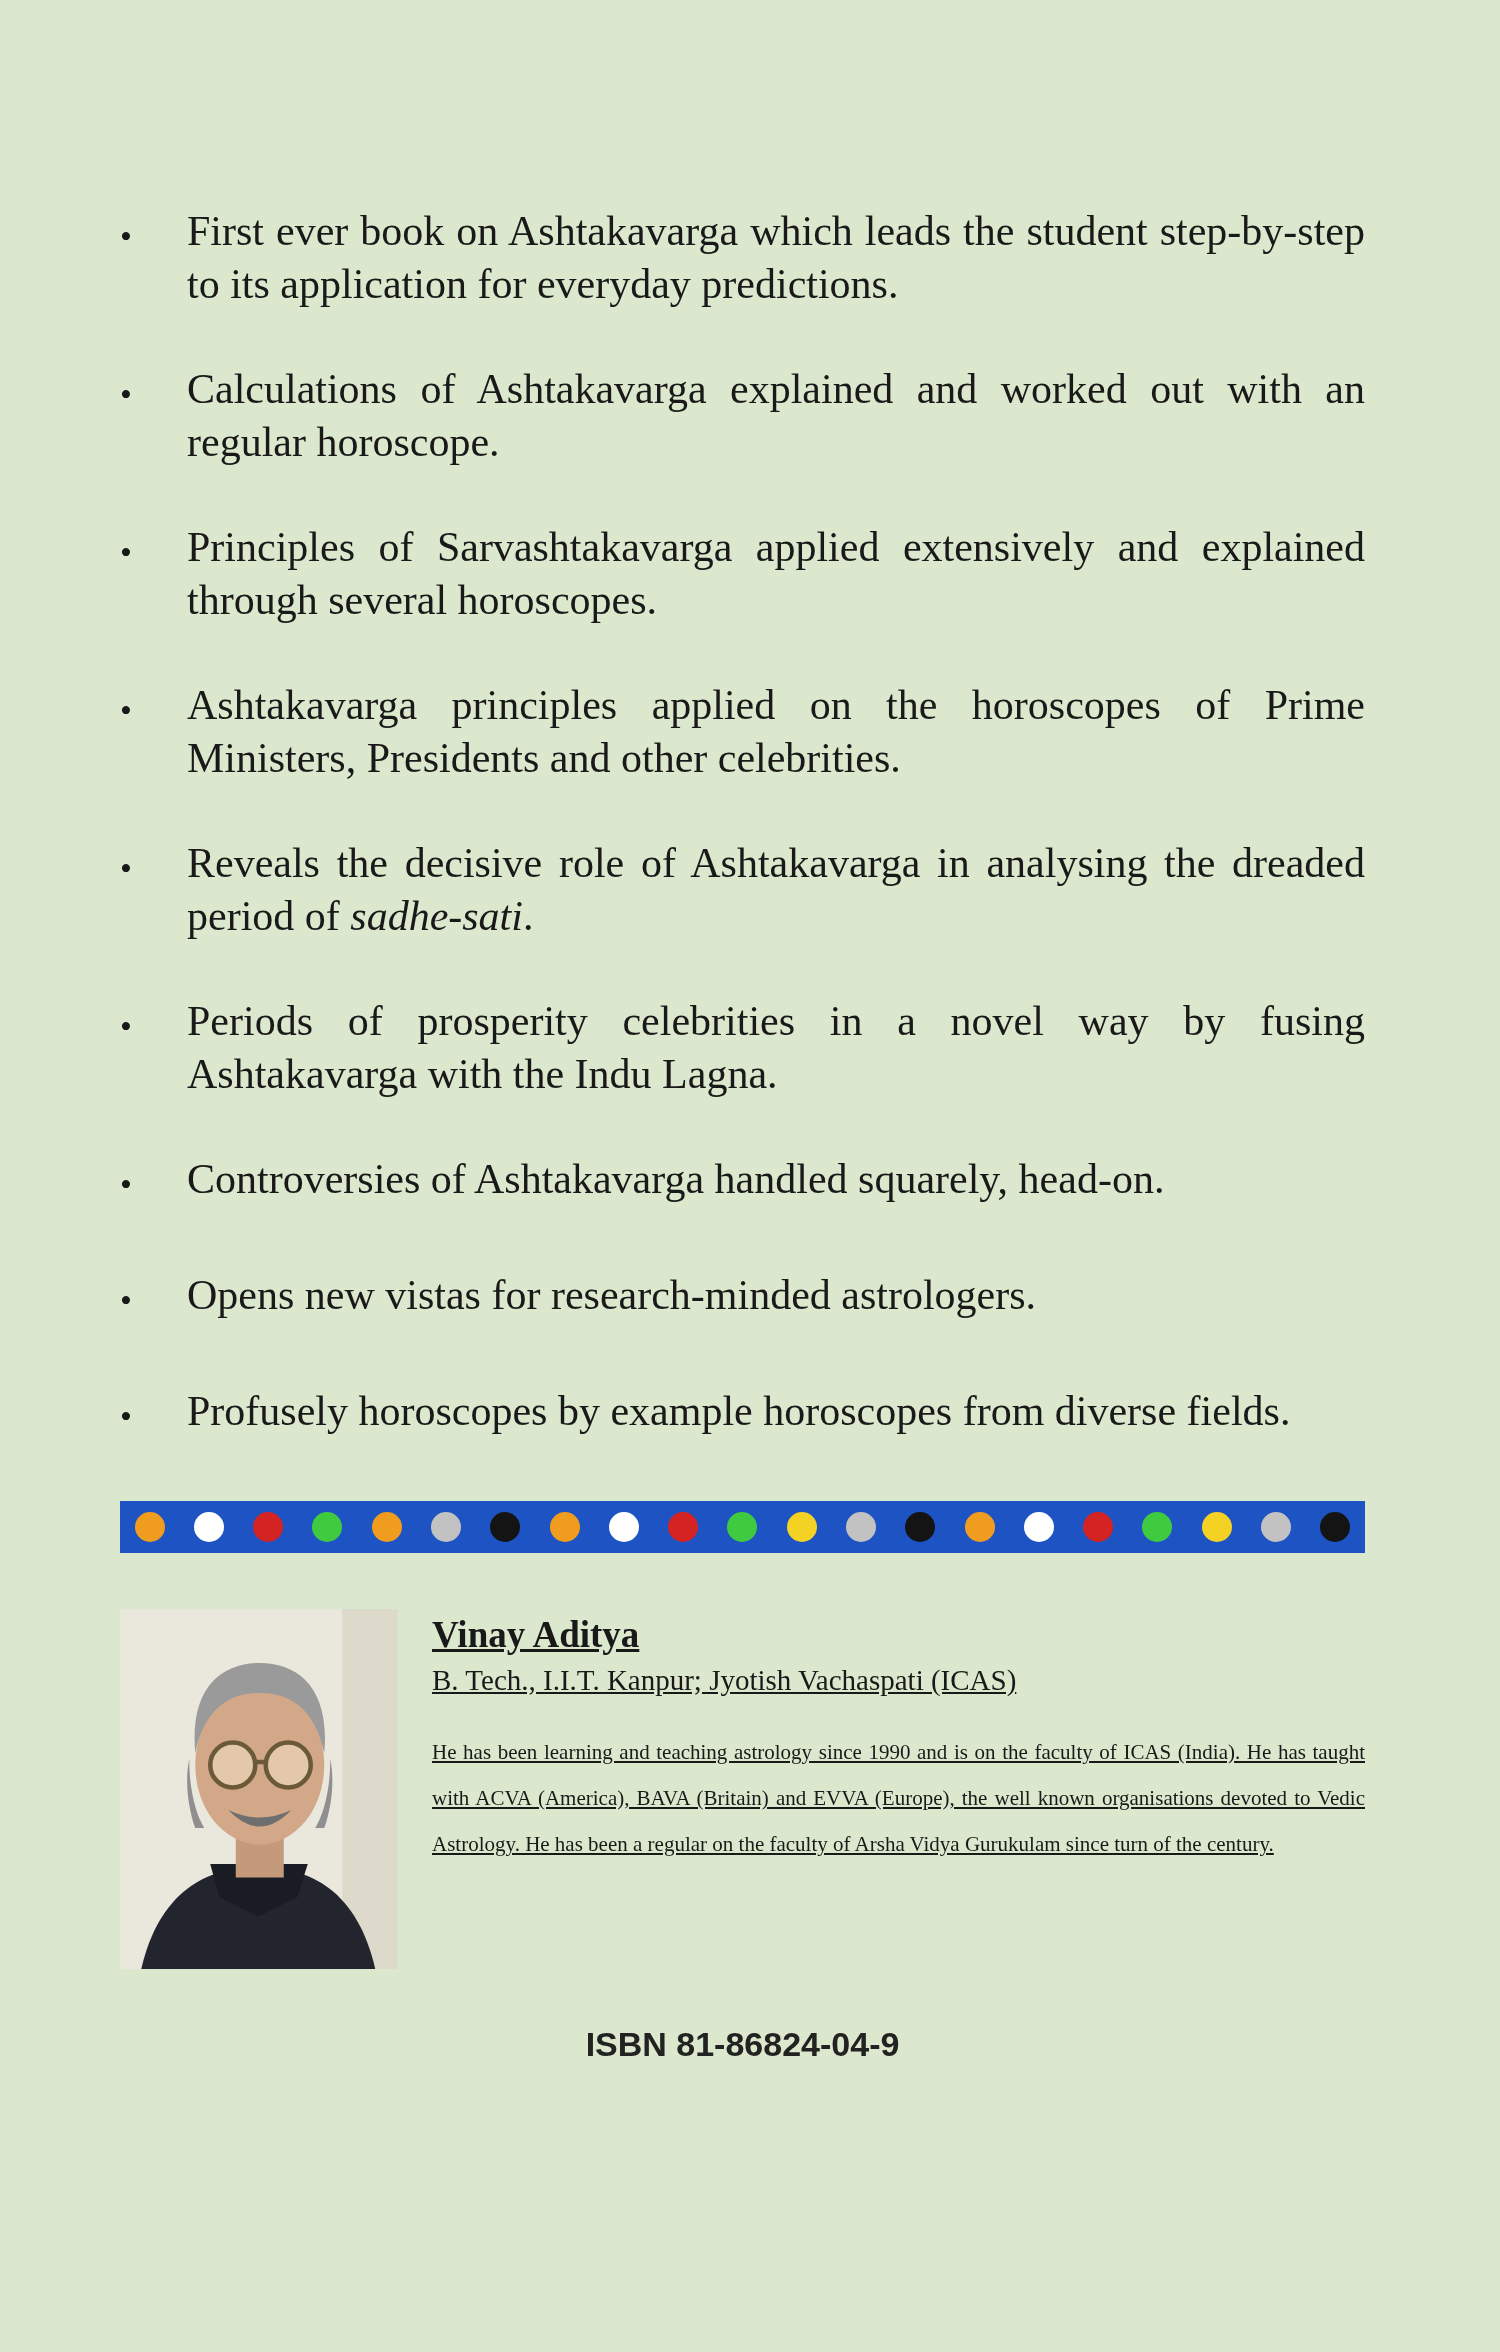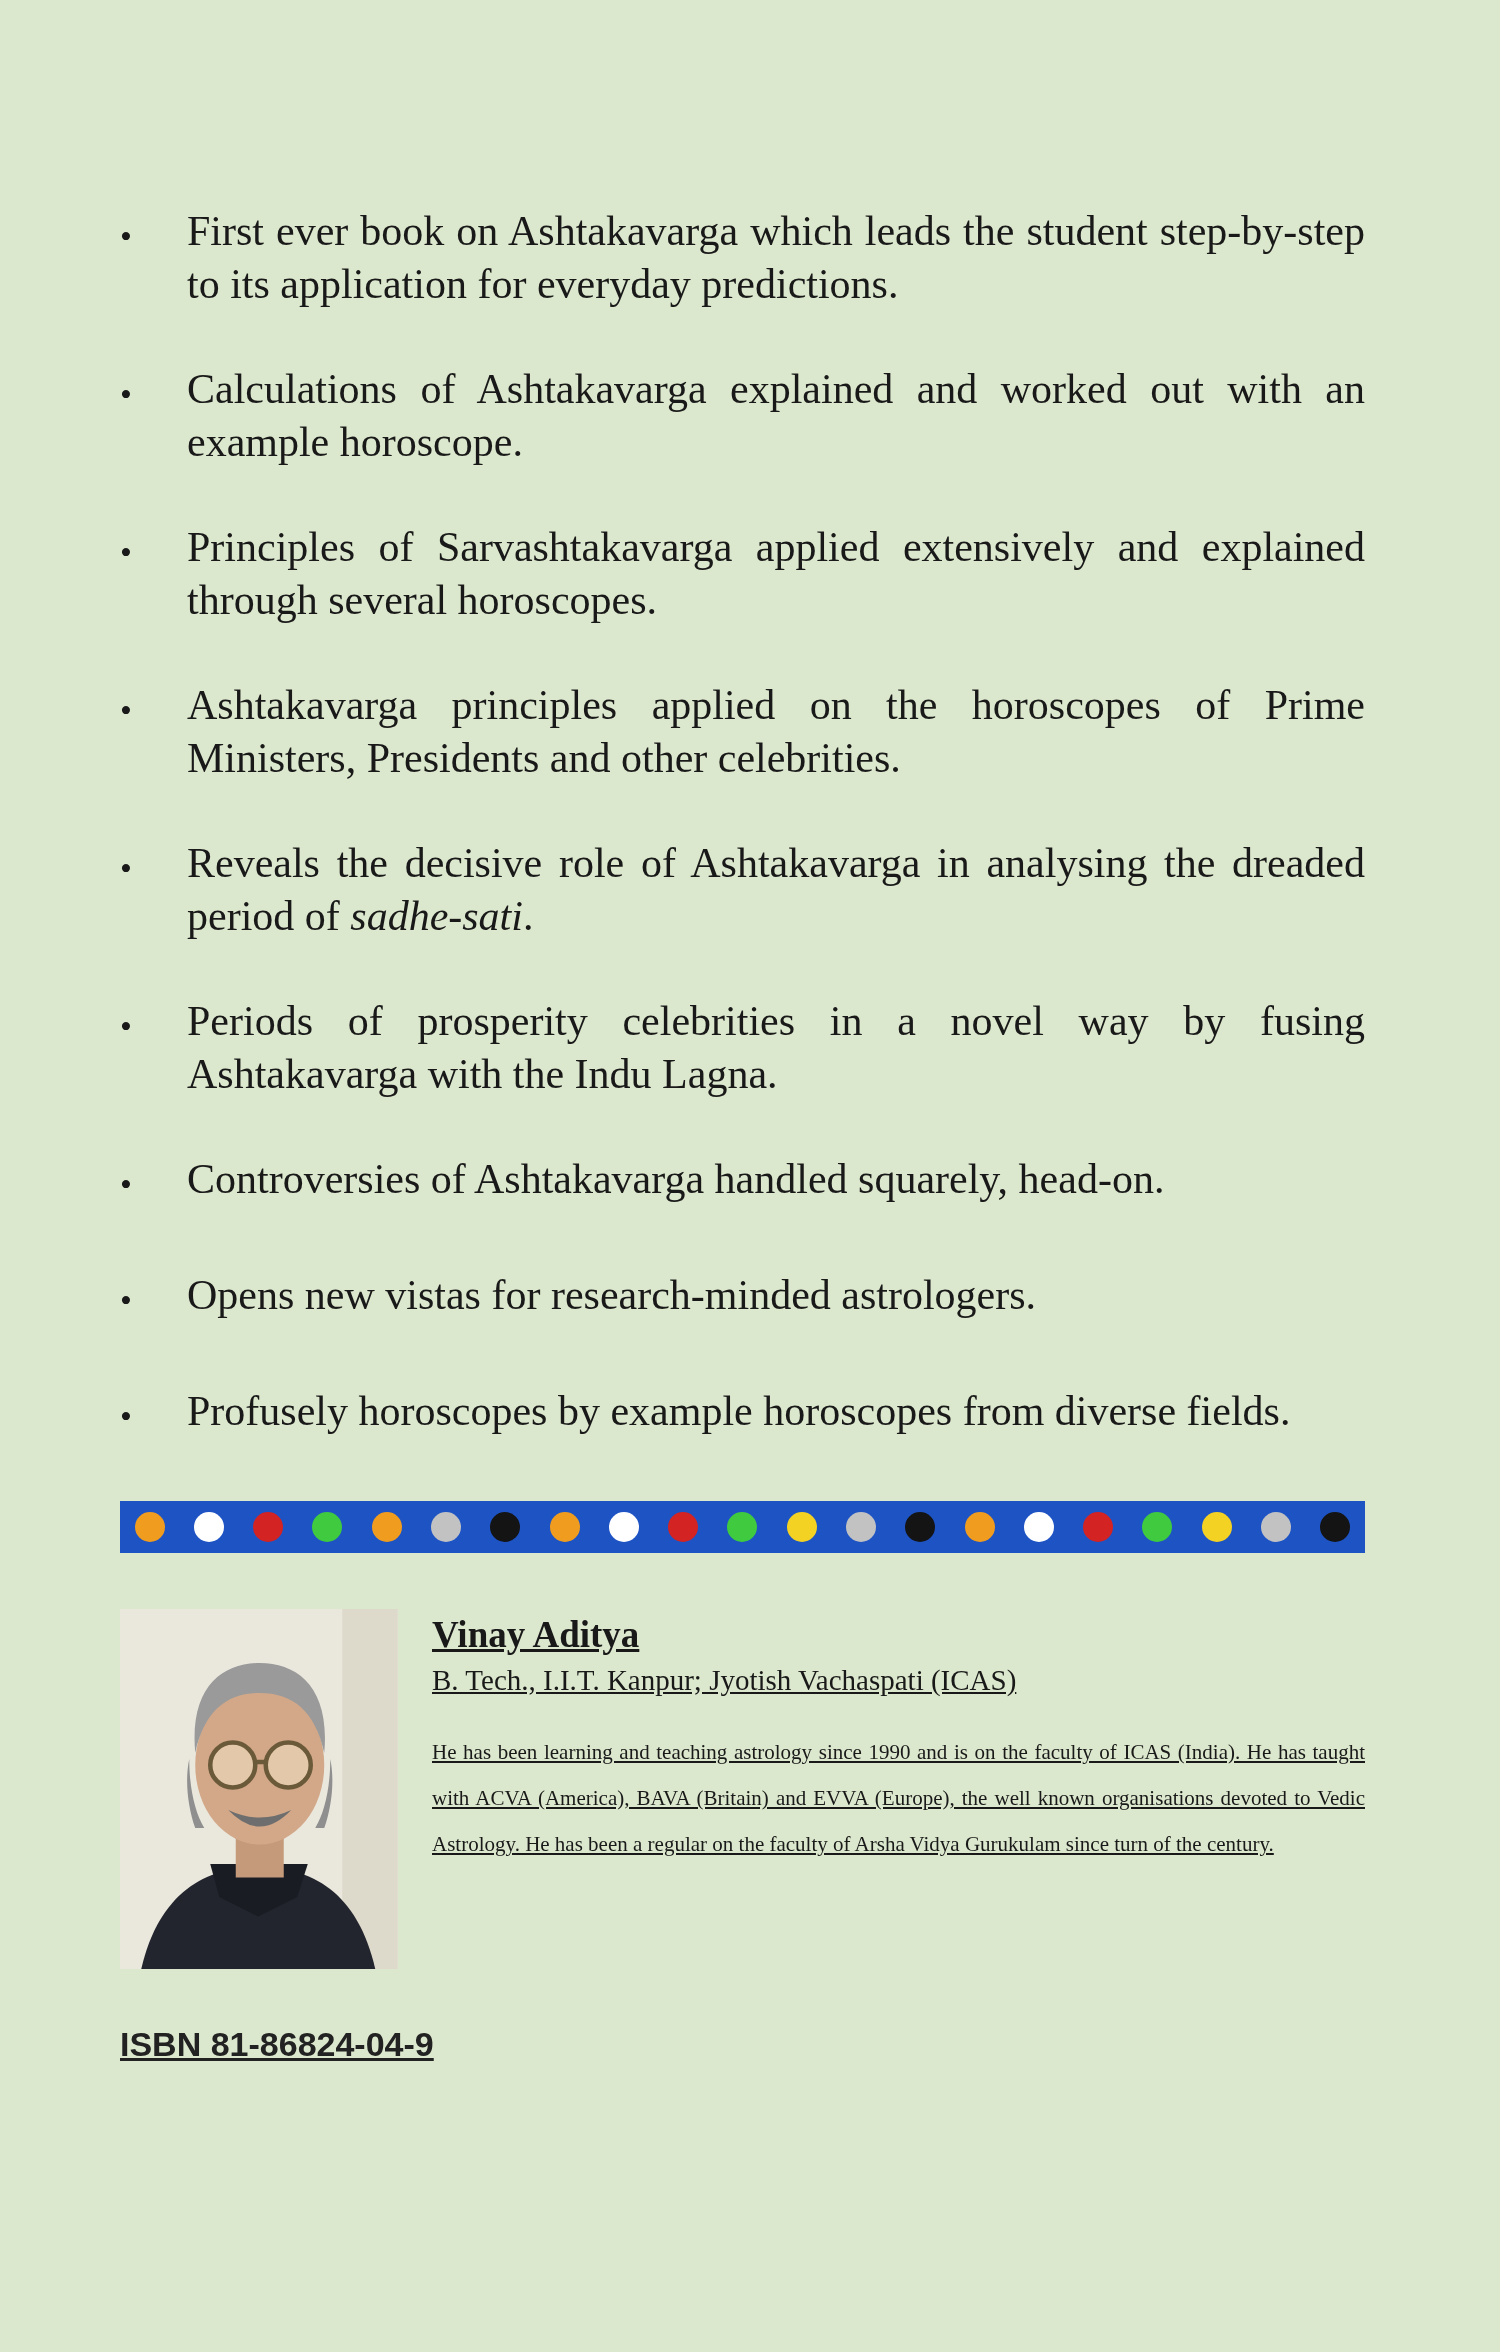--- a/index.html
+++ b/index.html
@@ -45,39 +45,38 @@
     font-size:21px; line-height:46px;
     margin-top:32px; text-align:justify;
   }
   .interests {
     font-size:31px; line-height:46px;
     margin-top:28px; text-align:justify;
   }
   .isbn {
     font-family:"Liberation Sans", sans-serif;
     font-weight:bold; font-size:34px;
-    text-align:left; margin-top:56px;
+    text-align:center; margin-top:56px;
     color:#222;
-    text-decoration:underline;
   }
 </style>
 </head>
 <body>
 
 <div class="page" style="background: rgb(220, 232, 205);">
 
   <div class="bullet-list">
     <div class="bullet">
       <span class="marker">•</span>
       <span class="btext"><span>First ever book on Ashtakavarga which leads the student step-by-step to its application for everyday predictions.</span></span>
     </div>
 
     <div class="bullet">
       <span class="marker">•</span>
-      <span class="btext"><span>Calculations of Ashtakavarga explained and worked out with an example horoscope.</span></span>
+      <span class="btext"><span>Calculations of Ashtakavarga explained and worked out with an regular horoscope.</span></span>
     </div>
 
     <div class="bullet">
       <span class="marker">•</span>
       <span class="btext"><span>Principles of Sarvashtakavarga applied extensively and explained through several horoscopes.</span></span>
     </div>
 
     <div class="bullet">
       <span class="marker">•</span>
       <span class="btext"><span>Ashtakavarga principles applied on the horoscopes of Prime Ministers, Presidents and other celebrities.</span></span>

